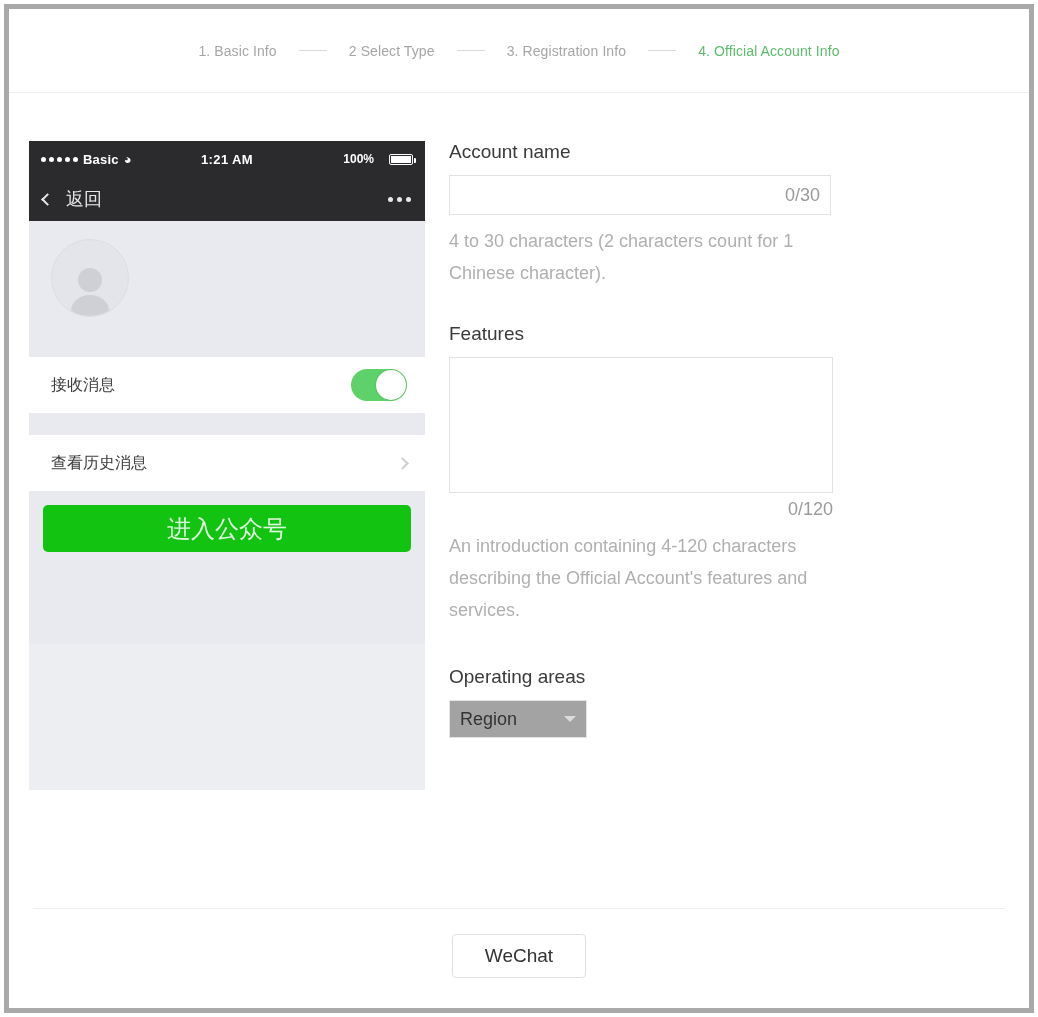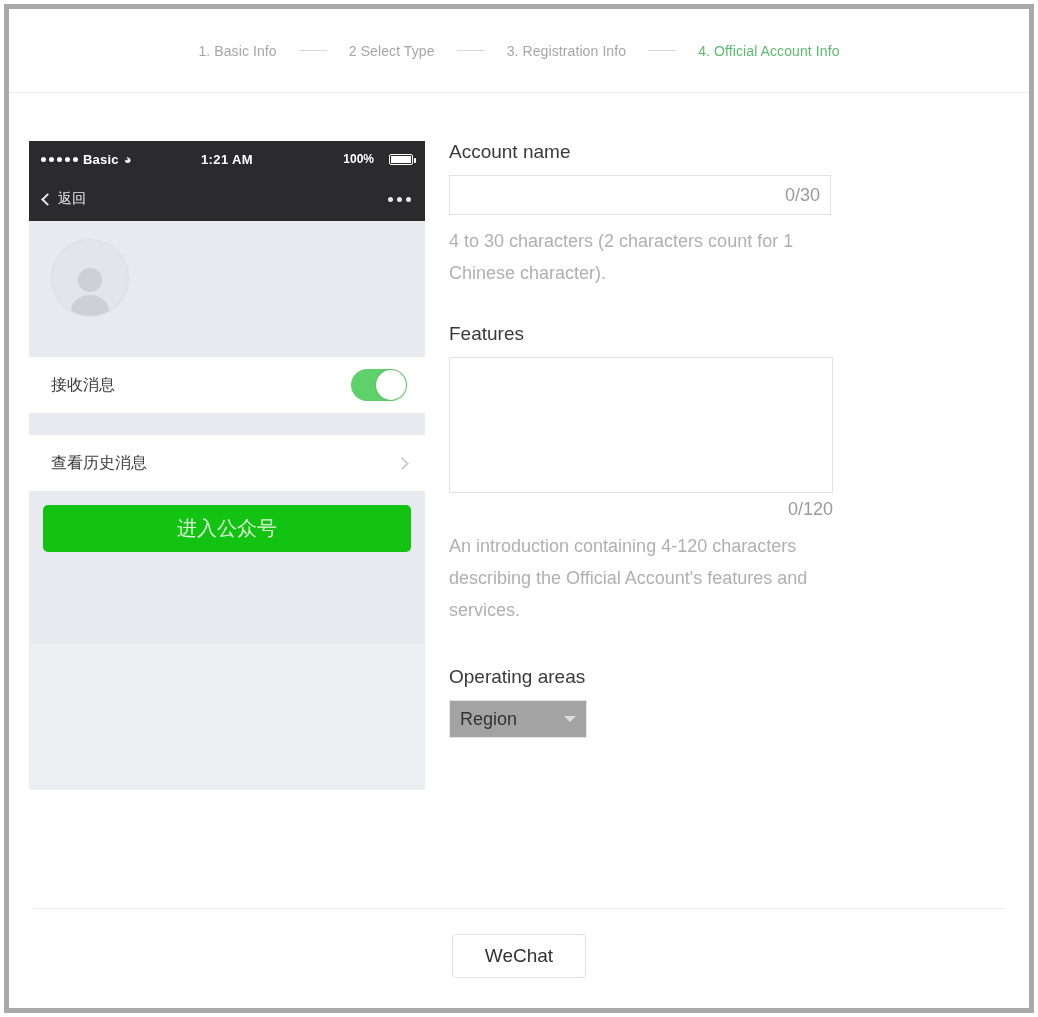--- a/index.html
+++ b/index.html
@@ -79,21 +79,21 @@
   .batt::after {
     content: ""; position: absolute; right: -4px; top: 3px;
     width: 2px; height: 5px; background: #fff; border-radius: 0 1px 1px 0;
   }
   .batt i { display: block; height: 100%; width: 100%; background: #fff; }
   .navbar {
     height: 44px; background: #2b2b2d;
     display: flex; align-items: center; padding: 0 14px;
     color: #e8e8e8;
   }
-  .nav-back { display: flex; align-items: center; gap: 6px; font-size: 14px; }
+  .nav-back { display: flex; align-items: center; gap: 14px; font-size: 18px; }
   .chev-left {
     display: inline-block; width: 9px; height: 9px;
     border-left: 2px solid #e8e8e8; border-bottom: 2px solid #e8e8e8;
     transform: rotate(45deg);
   }
   .nav-more { margin-left: auto; display: flex; gap: 4px; }
   .nav-more i { width: 5px; height: 5px; border-radius: 50%; background: #e8e8e8; display: block; }
   .avatar-band {
     height: 114px; background: #e9eaef;
     display: flex; align-items: center; padding-left: 22px;
@@ -130,21 +130,21 @@
     margin-left: auto;
     width: 9px; height: 9px;
     border-top: 2px solid #cfcfcf; border-right: 2px solid #cfcfcf;
     transform: rotate(45deg);
   }
   .cta-wrap { background: #e9eaef; padding: 14px 14px 0 14px; height: 153px; }
   .cta {
     width: 100%; height: 47px;
     background: #13c312; border-radius: 5px;
     display: flex; align-items: center; justify-content: center;
-    color: #dff7de; font-size: 20px; border: none;
+    color: #dff7de; font-size: 24px; border: none;
     cursor: pointer;
   }
   
   .form {
     position: absolute;
     left: 440px; top: 48px;
     width: 400px;
   }
   .field-label {
     font-size: 19px; color: #3a3a3a; margin-bottom: 12px;

